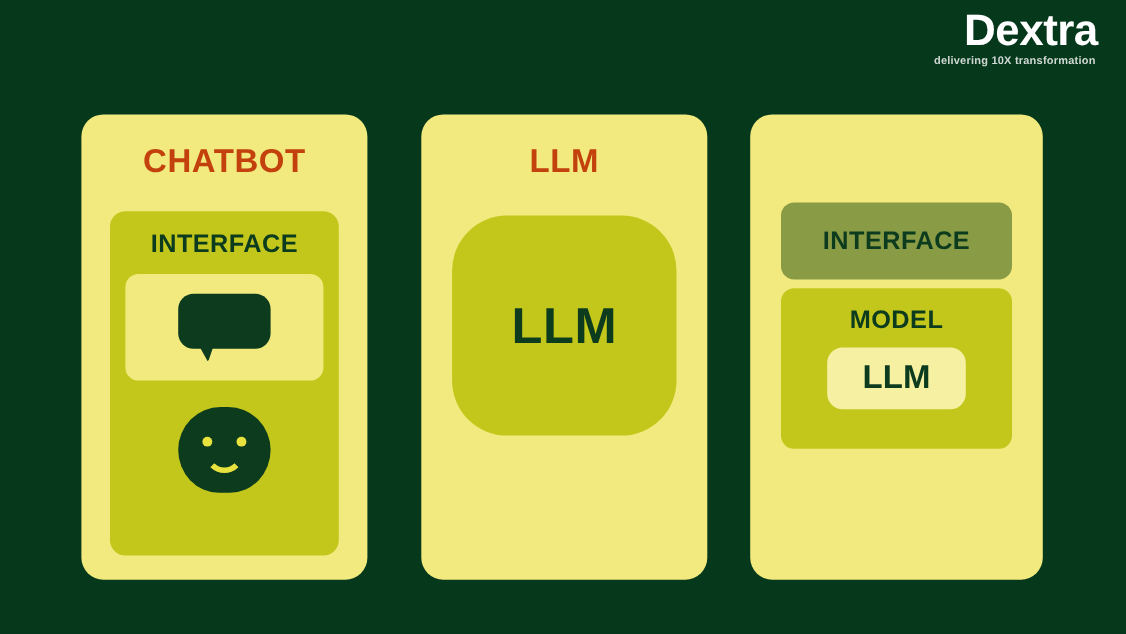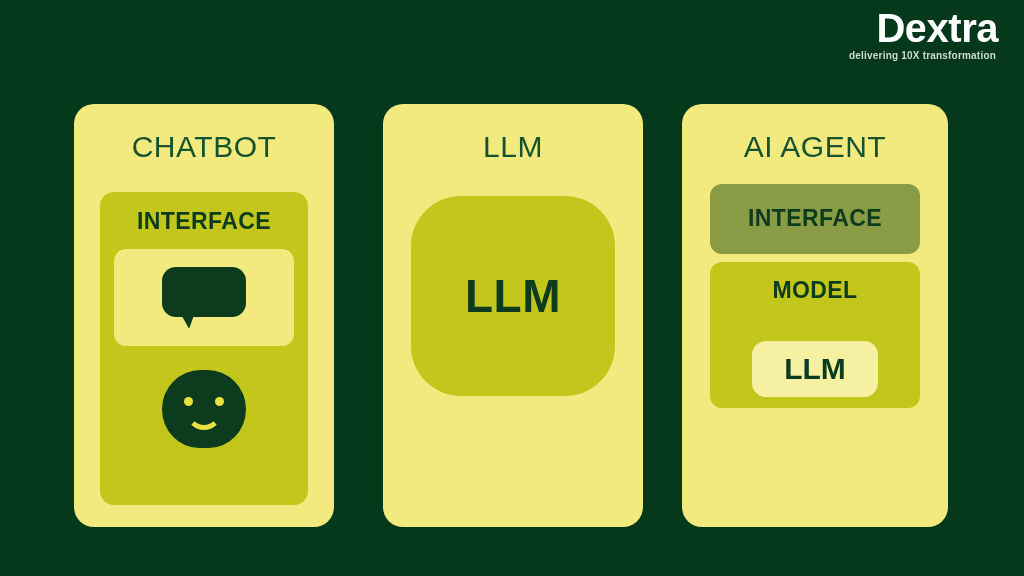--- a/index.html
+++ b/index.html
@@ -63,22 +63,22 @@
     top:104px;
     height:423px;
   }
   #card-chatbot { left:74px;  width:260px; }
   #card-llm     { left:383px; width:260px; }
   #card-agent   { left:682px; width:266px; }
 
   .card-title {
     text-align:center;
     font-size:30px;
-    font-weight:400;
-    color:#14532d;
+    font-weight:700;
+    color:#c2410c;
     letter-spacing:0.5px;
     margin-top:26px;
   }
 
   
   .interface-panel-bright {
     position:absolute;
     left:26px; right:26px;
     top:88px; bottom:22px;
     background:#c3c71c;
@@ -172,21 +172,21 @@
     gap:8px;
   }
   .seg {
     border-radius:12px;
     display:flex;
     align-items:center;
     justify-content:center;
     text-align:center;
   }
   .seg-olive { background:#8a9b45; }
-  .seg-bright { background:#c3c71c;gap:25px; }
+  .seg-bright { background:#c3c71c; }
   .seg-interface { height:70px; }
   .seg-model {
     height:146px;
     flex-direction:column;
     justify-content:flex-start;
     padding-top:16px;
   }
   .seg-agent { height:80px; }
   .seg-label {
     font-size:23px;
@@ -236,21 +236,20 @@
   </div>
 
   <div class="card" id="card-llm">
     <div class="card-title">LLM</div>
     <div class="llm-block">
       <div class="llm-block-text">LLM</div>
     </div>
   </div>
 
   <div class="card" id="card-agent">
-    <div class="card-title">AI AGENT</div>
     <div class="stack">
 
       <div class="seg seg-olive seg-interface">
         <div class="seg-label">INTERFACE</div>
       </div>
 
       <div class="seg seg-bright seg-model">
         <div class="seg-label">MODEL</div>
         <div class="inner-llm">
           <div class="inner-llm-text">LLM</div>

